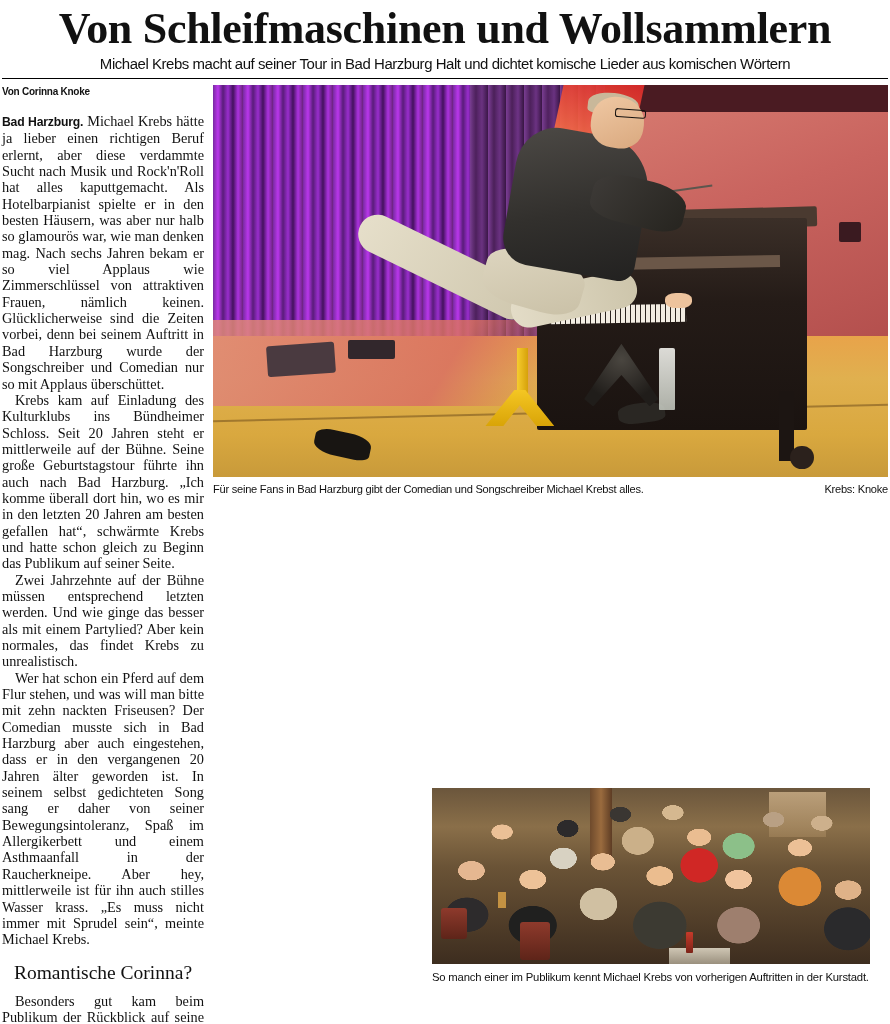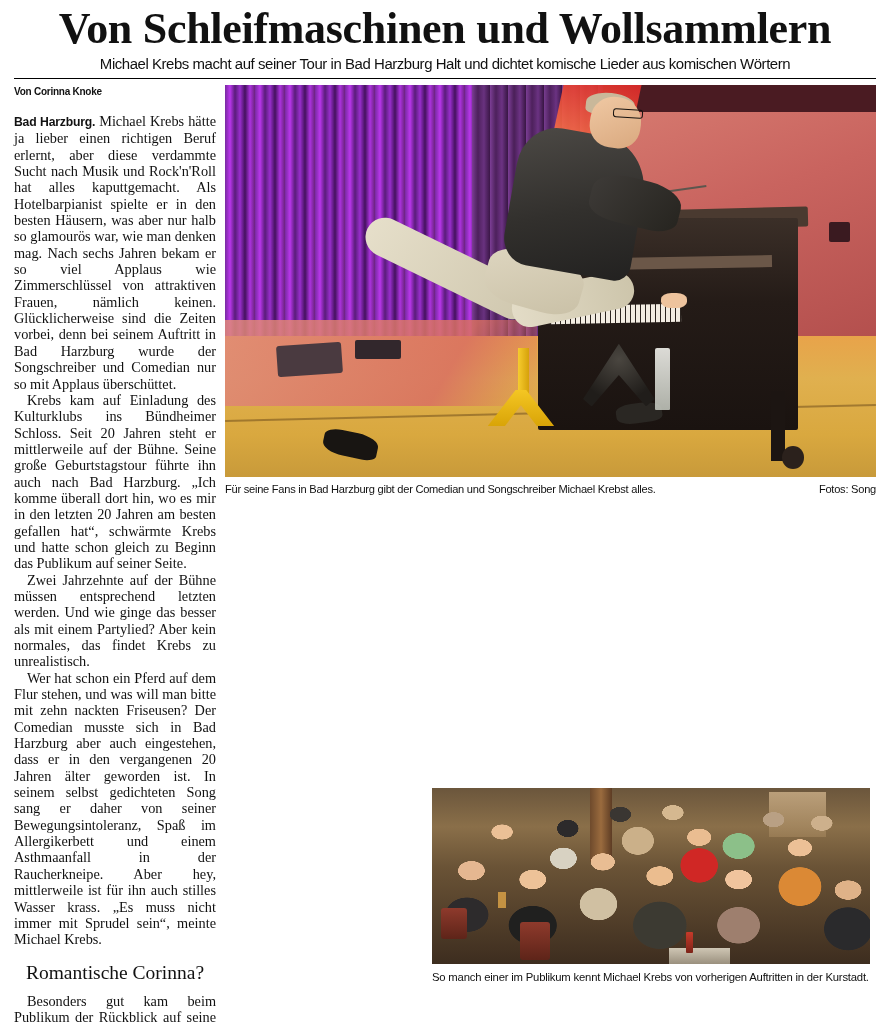--- a/index.html
+++ b/index.html
@@ -15,21 +15,21 @@
   body {
     font-family: "Liberation Serif", serif;
     color: #111111;
     position: relative;
   }
 
   .page {
     width: 890px;
     height: 1024px;
     position: relative;
-    padding: 0 14px;
+    padding: 0 2px;
   }
 
   
   .headline {
     font-family: "Liberation Serif", serif;
     font-weight: 700;
     font-size: 44px;
     line-height: 46px;
     letter-spacing: -0.3px;
     text-align: center;
@@ -501,21 +501,21 @@
           <div class="stool-leg"></div>
         </div>
         <div class="stool2"></div>
         <div class="bottle"></div>
         <div class="monitor-speaker"></div>
         <div class="monitor-speaker2"></div>
       </div>
 
       <div class="caption">
         <span>Für seine Fans in Bad Harzburg gibt der Comedian und Songschreiber Michael Krebst alles.</span>
-        <span class="credit">Fotos: Song</span>
+        <span class="credit">Krebs: Knoke</span>
       </div>
     </div>
   </div>
 
   <div style="position:absolute; left:432px; top:788px; width:438px;">
     <div class="audience">
       <div class="aud-wall"></div>
       <div class="aud-pillar"></div>
       <div class="aud-window"></div>
       <div class="aud-crowd"></div>

